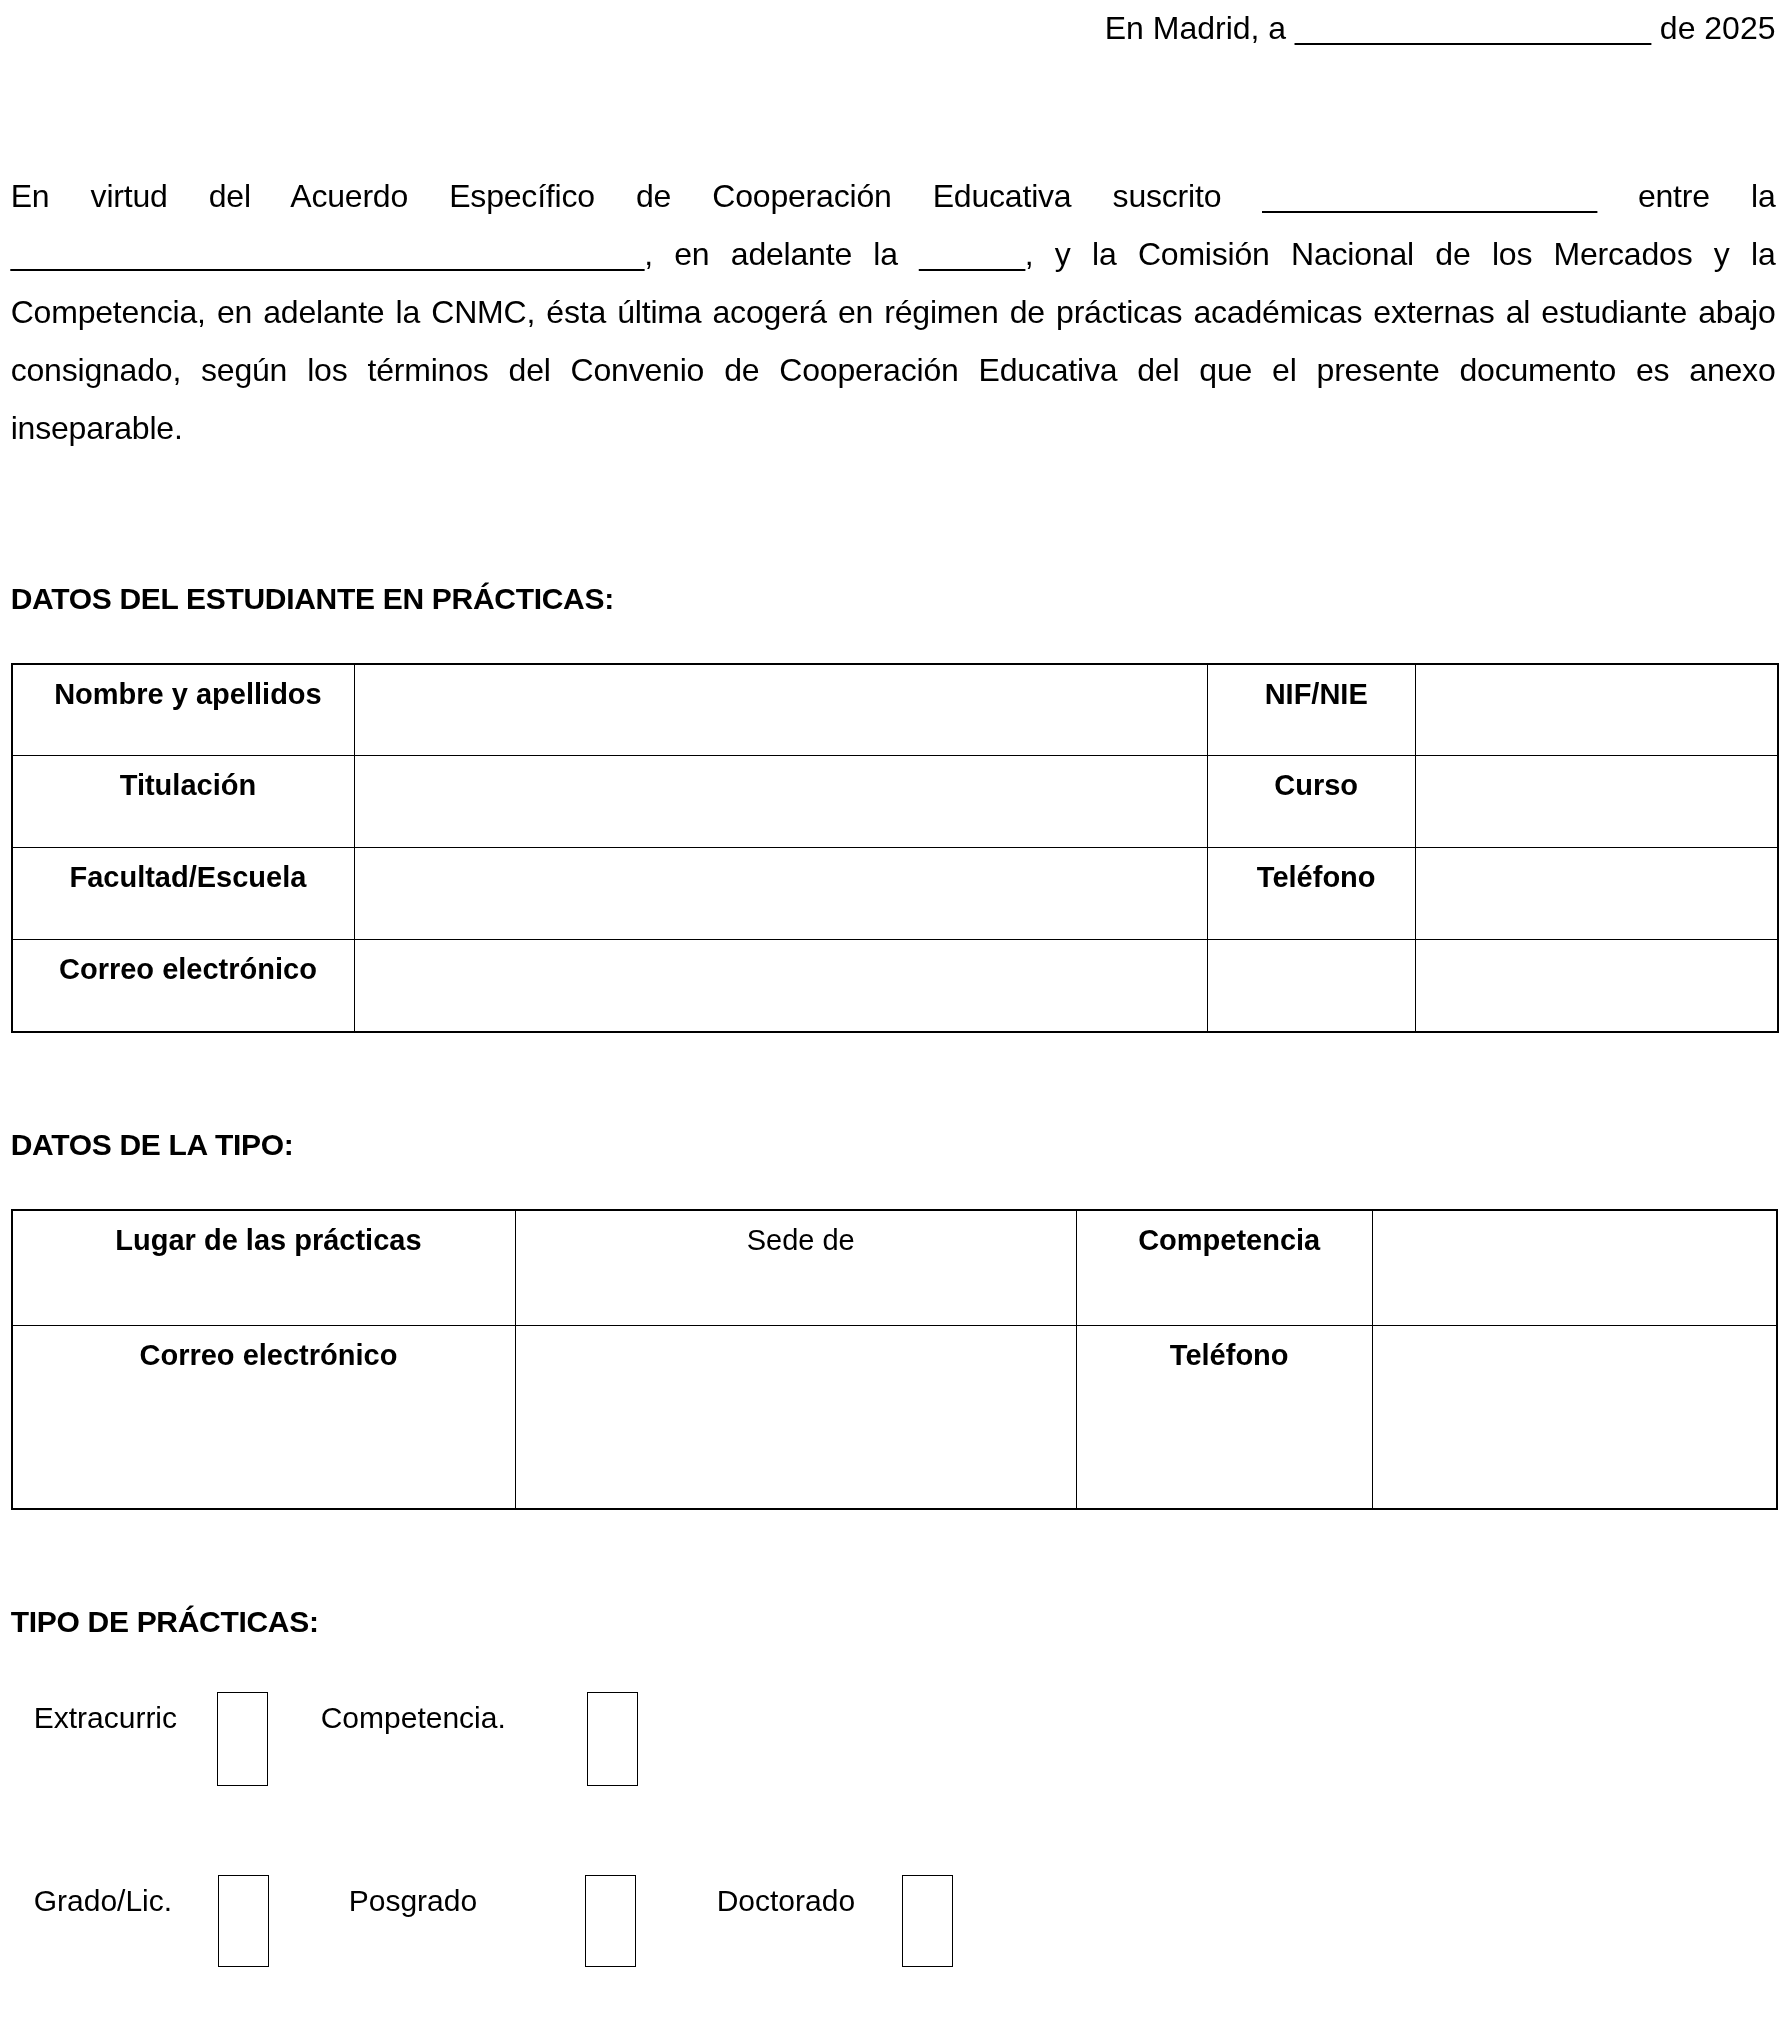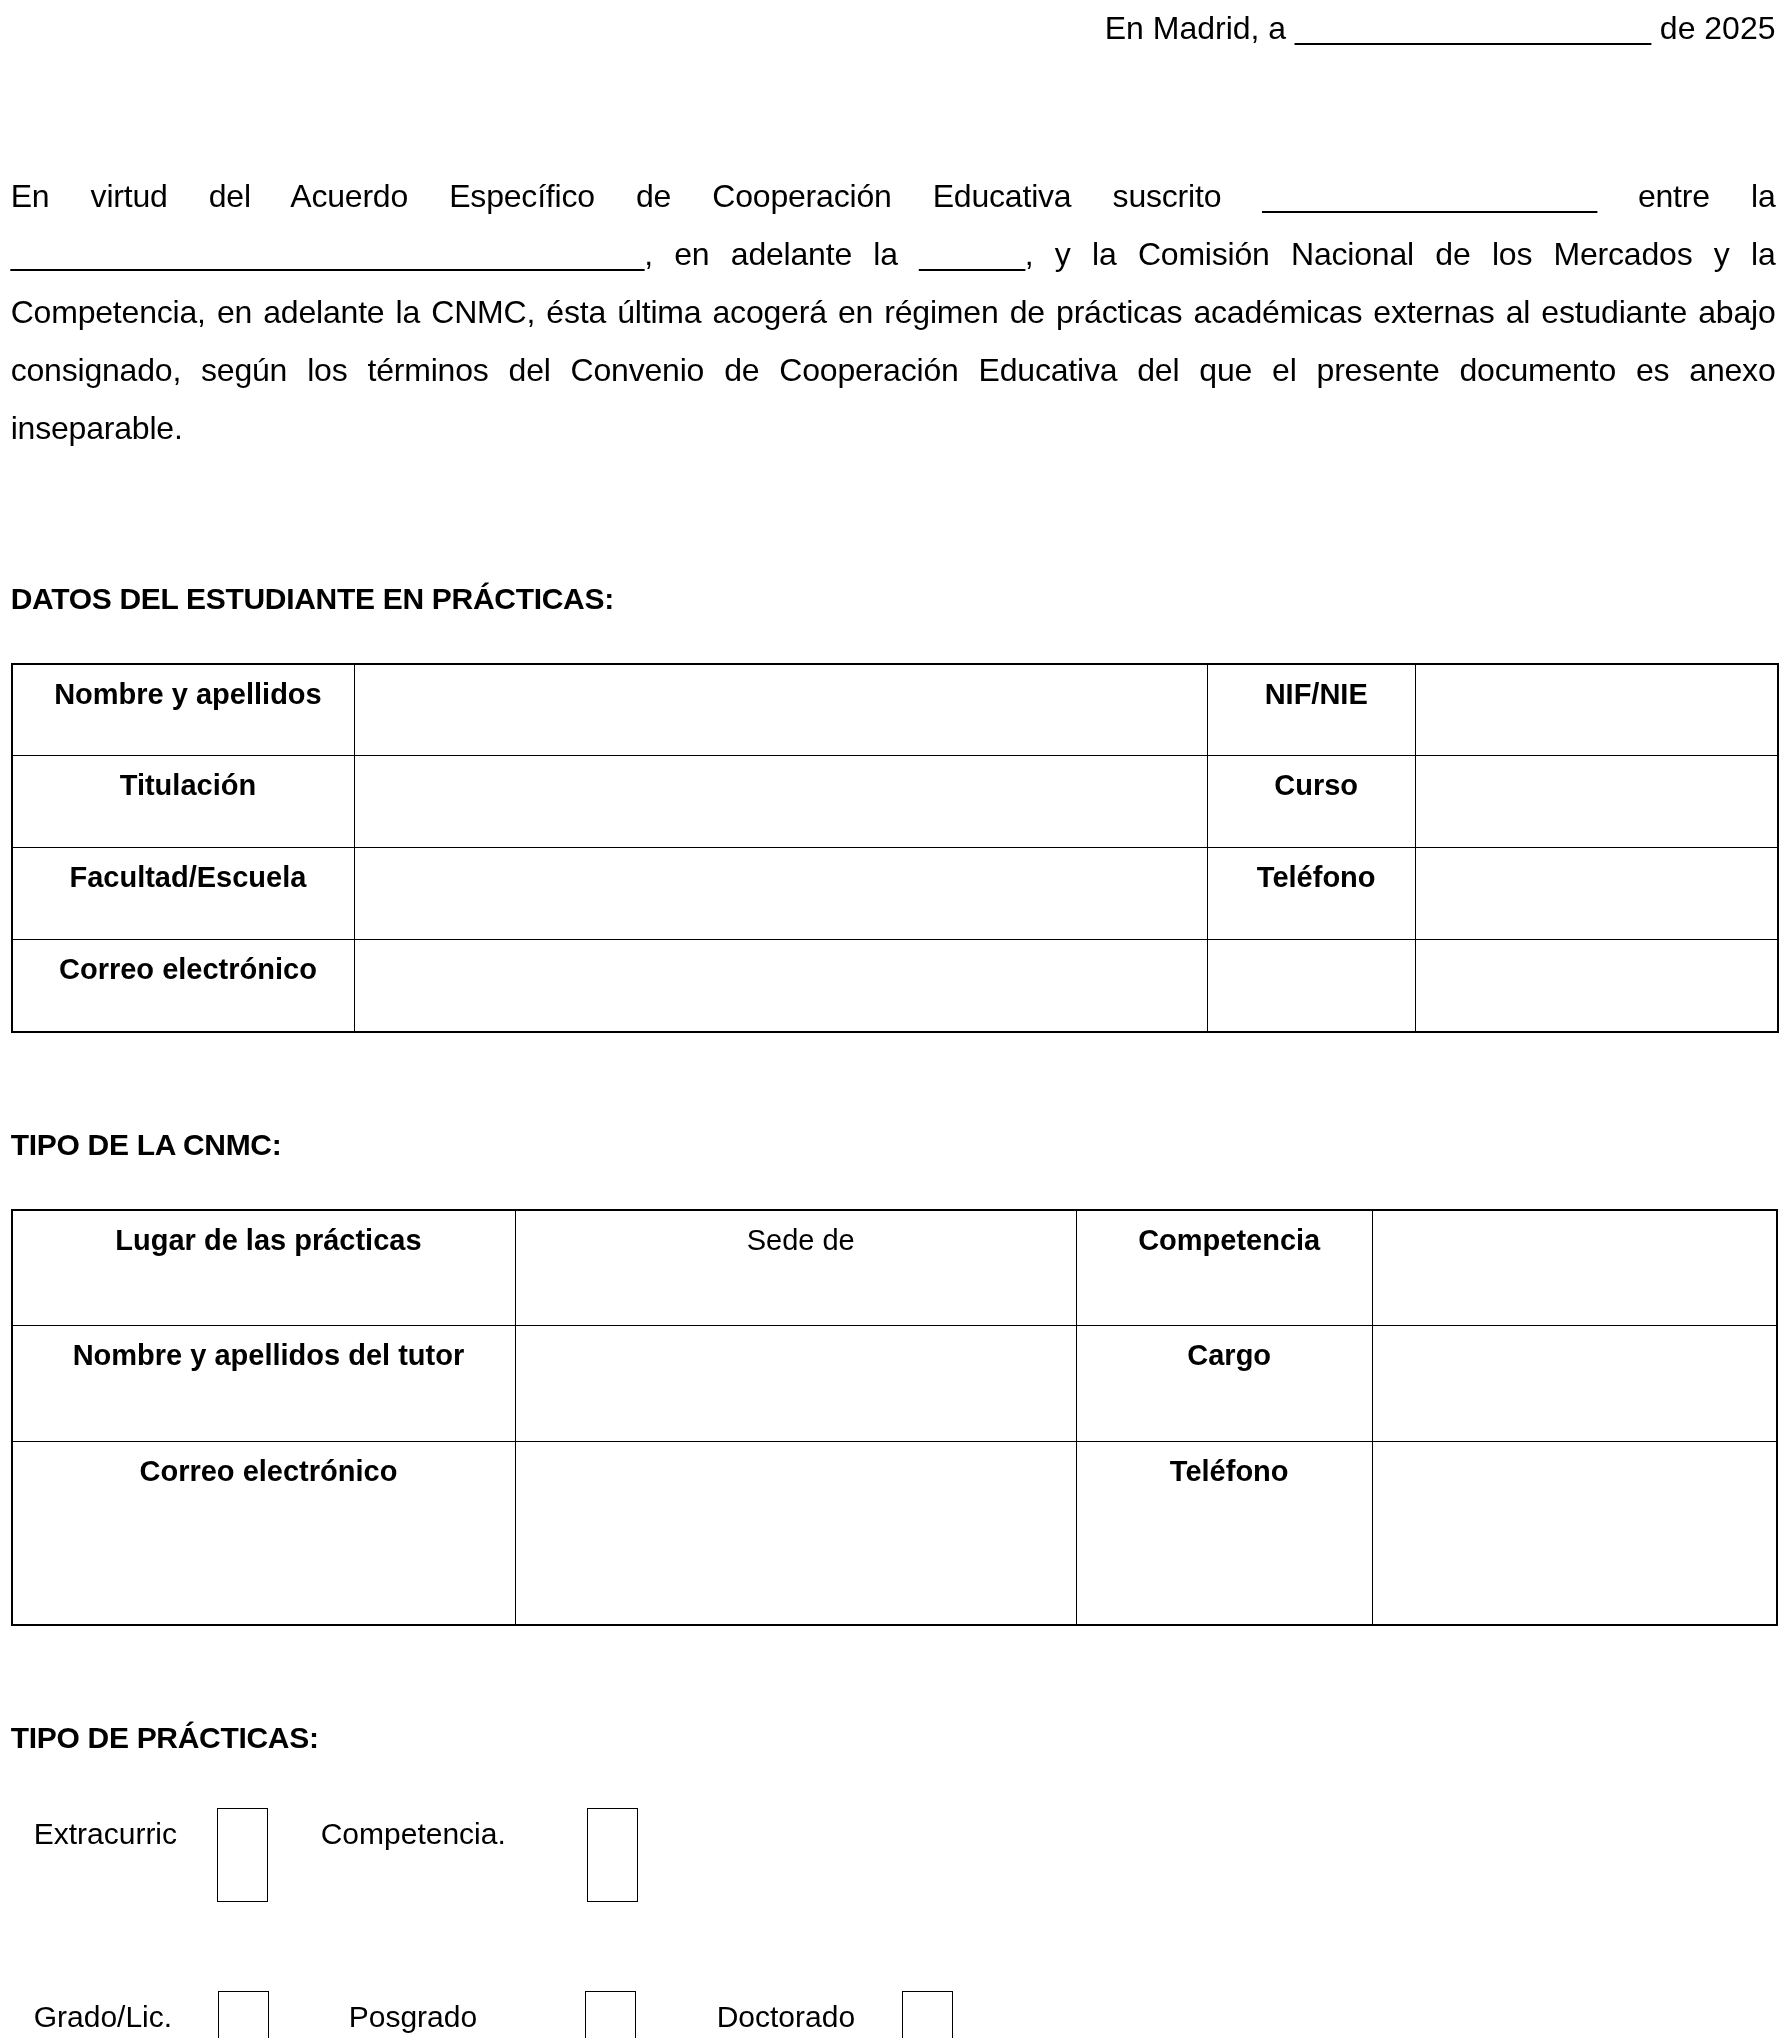--- a/index.html
+++ b/index.html
@@ -136,40 +136,34 @@
       </tr>
       <tr>
         <td class="lbl">Correo electrónico</td>
         <td class="val"></td>
         <td class="lbl"></td>
         <td class="val"></td>
       </tr>
     </tbody>
   </table>
 
-  <h2 class="section-heading h-cnmc">TIPO DE LA CNMC:</h2>
+  <h2 class="section-heading h-cnmc">DATOS DE LA TIPO:</h2>
 
   <table class="form-table t-cnmc">
     <colgroup>
       <col style="width:504px">
         <col style="width:561px">
         <col style="width:296px">
         <col style="width:404px">
     </colgroup>
     <tbody>
       <tr class="r-normal">
         <td class="lbl">Lugar de las prácticas</td>
         <td class="val">Sede de</td>
         <td class="lbl">Competencia</td>
-        <td class="val"></td>
-      </tr>
-      <tr class="r-normal">
-        <td class="lbl">Nombre y apellidos del tutor</td>
-        <td class="val"></td>
-        <td class="lbl">Cargo</td>
         <td class="val"></td>
       </tr>
       <tr class="r-tall">
         <td class="lbl">Correo electrónico</td>
         <td class="val"></td>
         <td class="lbl">Teléfono</td>
         <td class="val"></td>
       </tr>
     </tbody>
   </table>

